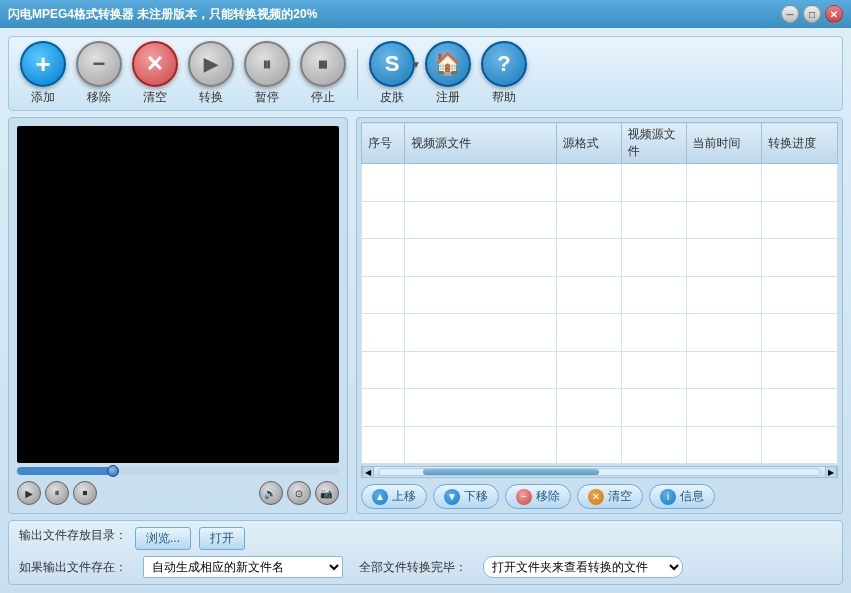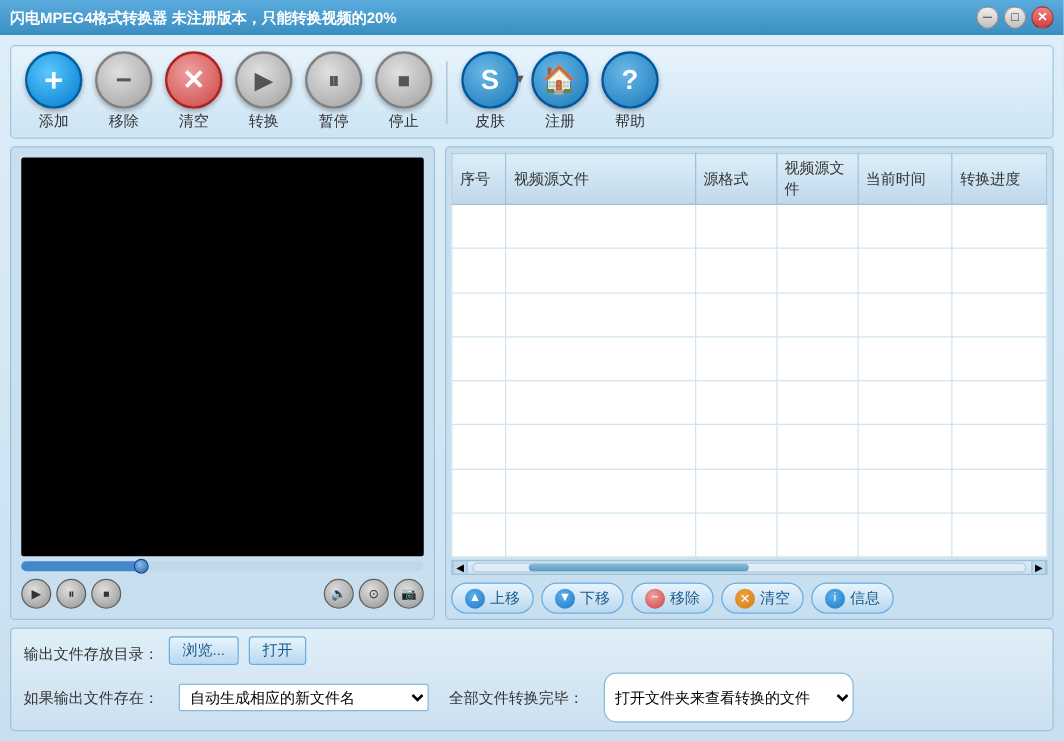--- a/index.html
+++ b/index.html
@@ -342,21 +342,21 @@
       background: linear-gradient(to bottom, #e0eff8, #cce0f0);
       border: 1px solid #a0c0d8;
       border-radius: 4px;
       padding: 6px 10px;
       display: flex;
       flex-direction: column;
       gap: 6px;
     }
     .output-row {
       display: flex;
-      align-items: flex-end;
+      align-items: flex-start;
       gap: 8px;
     }
     .output-label {
       color: #333;
       white-space: nowrap;
     }
     .output-input {
       flex: 1;
       height: 22px;
       border: 1px solid #88b8d8;
@@ -392,21 +392,21 @@
       border-radius: 2px;
       padding: 0 4px;
       min-width: 200px;
       cursor: pointer;
     }
     .options-after-label {
       color: #333;
       white-space: nowrap;
     }
     .options-after-select {
-      height: 40px;
+      height: 22px;
       border: 1px solid #88b8d8;
       background: white;
       font-size: 12px;
       border-radius: 10px;
       padding: 0 4px;
       min-width: 200px;
       cursor: pointer;
     }
 
     .table-wrapper {

